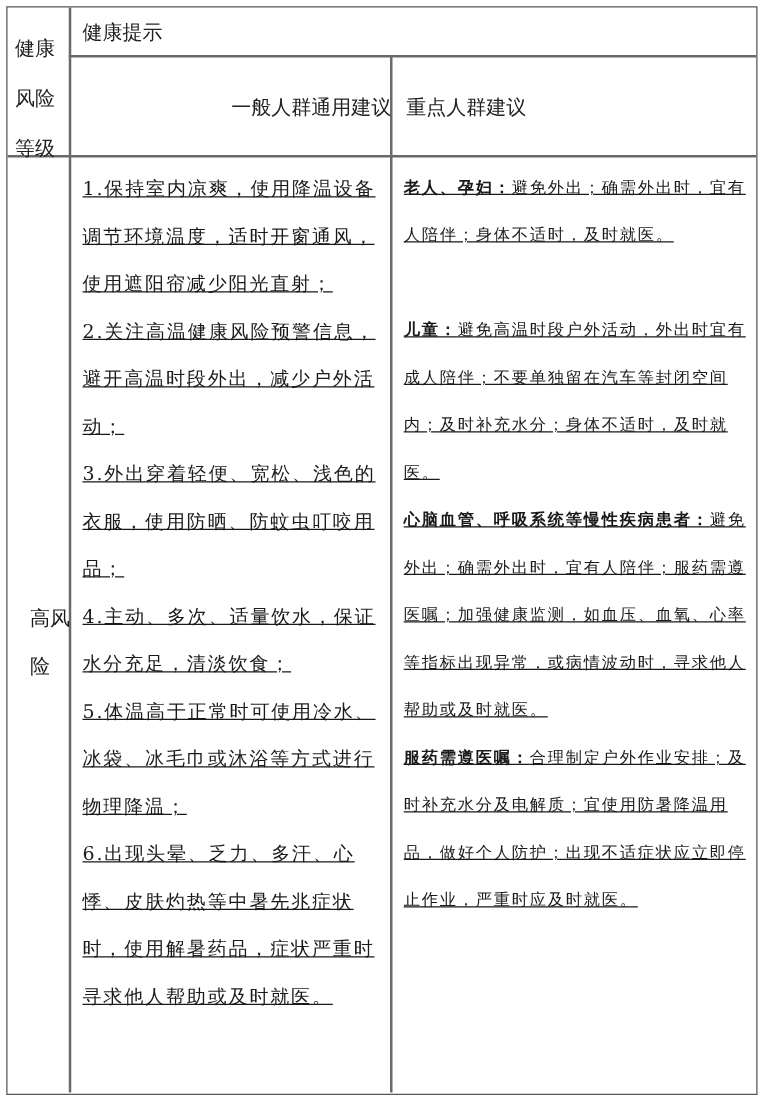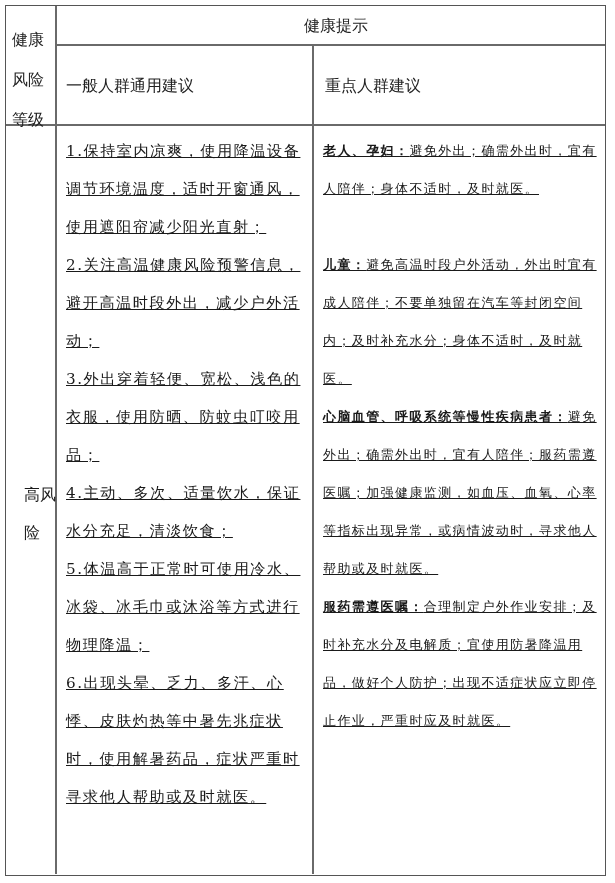--- a/index.html
+++ b/index.html
@@ -6,22 +6,22 @@
   body { width:615px; height:883px; position:relative; overflow:hidden;
          font-family:"DejaVu Serif", "Liberation Serif", serif; color:#1a1a1a; }
   .tbl { position:absolute; left:5px; top:5px; width:601px; height:871px;
          border:1.5px solid #555; box-sizing:border-box; }
   .vline { position:absolute; background:#6a6a6a; width:1.5px; }
   .hline { position:absolute; background:#6a6a6a; height:1.5px; }
   .cell { position:absolute; box-sizing:border-box; }
   .hdr { font-family:"DejaVu Sans", "Liberation Sans", sans-serif; font-size:16px; color:#222; }
   .risk-head { left:0; top:0; width:50px; height:118px; padding:14px 8px 0 6px; line-height:40px;font-family:Liberation Serif, serif; }
   .risk-head span { display:block; }
-  .tips-head { left:52px; top:0; width:548px; height:38px; padding:0 0 0 8px; line-height:40px;text-align:center; }
-  .gen-head { left:52px; top:40px; width:255px; height:78px; padding:0 0 0 8px; line-height:80px; }
+  .tips-head { left:52px; top:0; width:548px; height:38px; padding:0 0 0 8px; line-height:40px; }
+  .gen-head { left:52px; top:40px; width:255px; height:78px; padding:0 0 0 8px; line-height:80px;text-align:right; }
   .key-head { left:309px; top:40px; width:290px; height:78px; padding:0 0 0 10px; line-height:80px; }
   .risk-cell { left:12px; top:120px; width:50px; height:750px; padding:0 0 8px 6px; }
   .risk-cell .txt { position:absolute; top:350px; left:6px; line-height:38px; font-family:"DejaVu Sans","Liberation Sans",sans-serif; font-size:16px; }
   .gen-cell { left:54px; top:126px; width:255px; padding:0 4px 0 6px; font-size:15.2px; line-height:38px; letter-spacing:1.5px; }
   .key-cell { left:311px; top:126px; width:292px; padding:0 4px 0 6px; font-size:13px; line-height:38px; letter-spacing:1.4px; }
   .para { margin:0;text-decoration:underline; }
   .spacer { height:38px; }
   b.lbl { font-weight:bold; font-family:"DejaVu Sans","Liberation Sans",sans-serif; }
 </style>
 </head>

